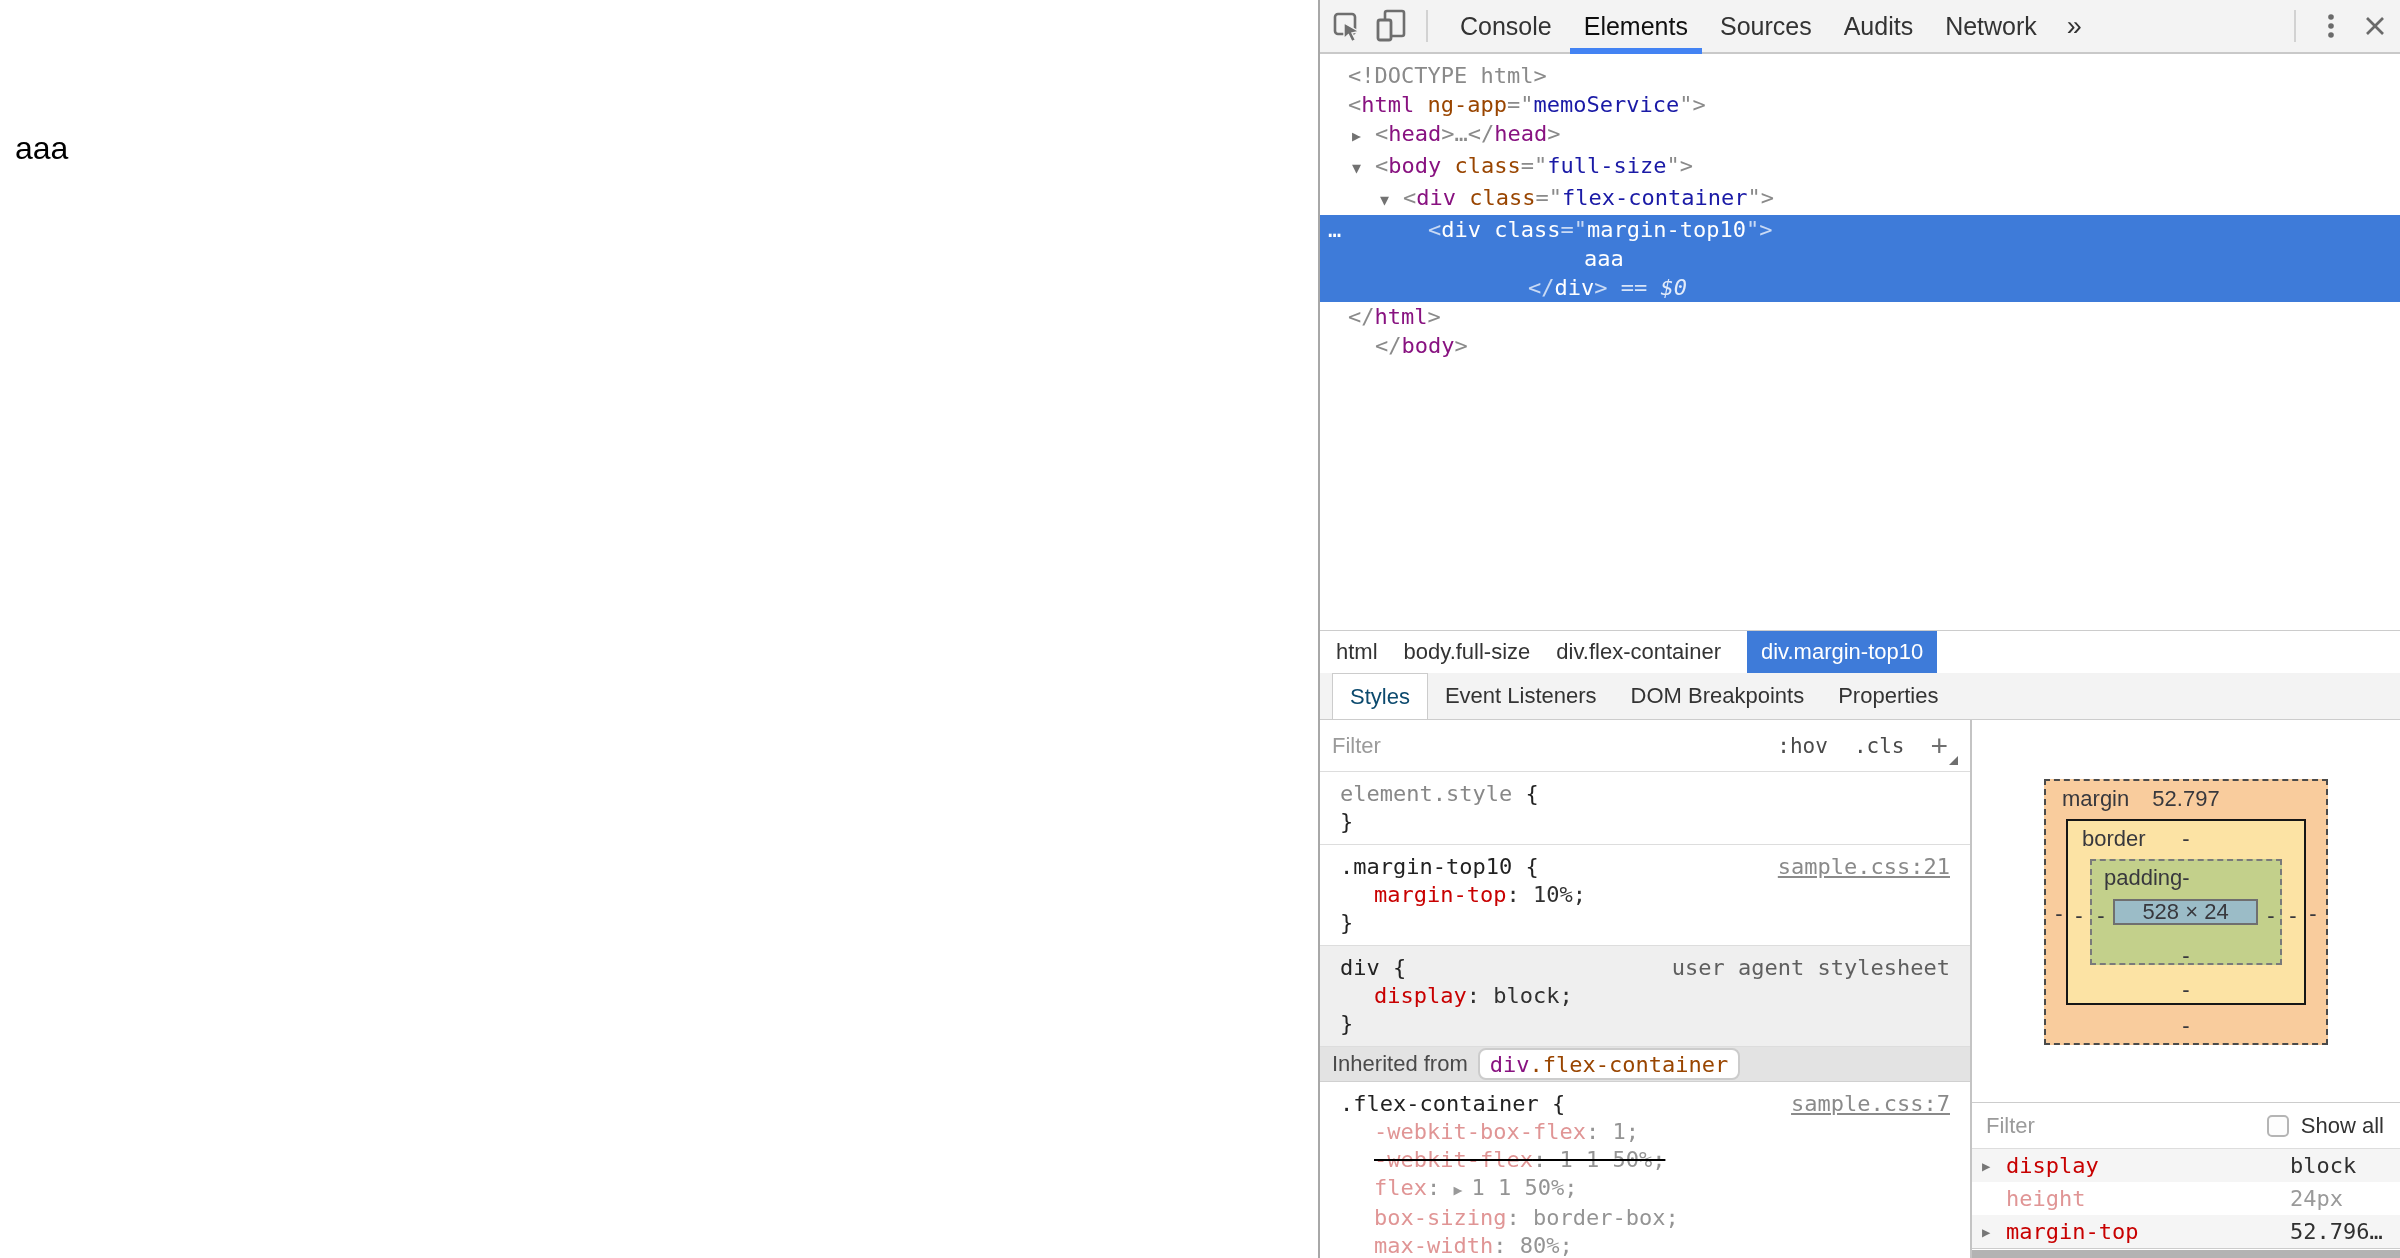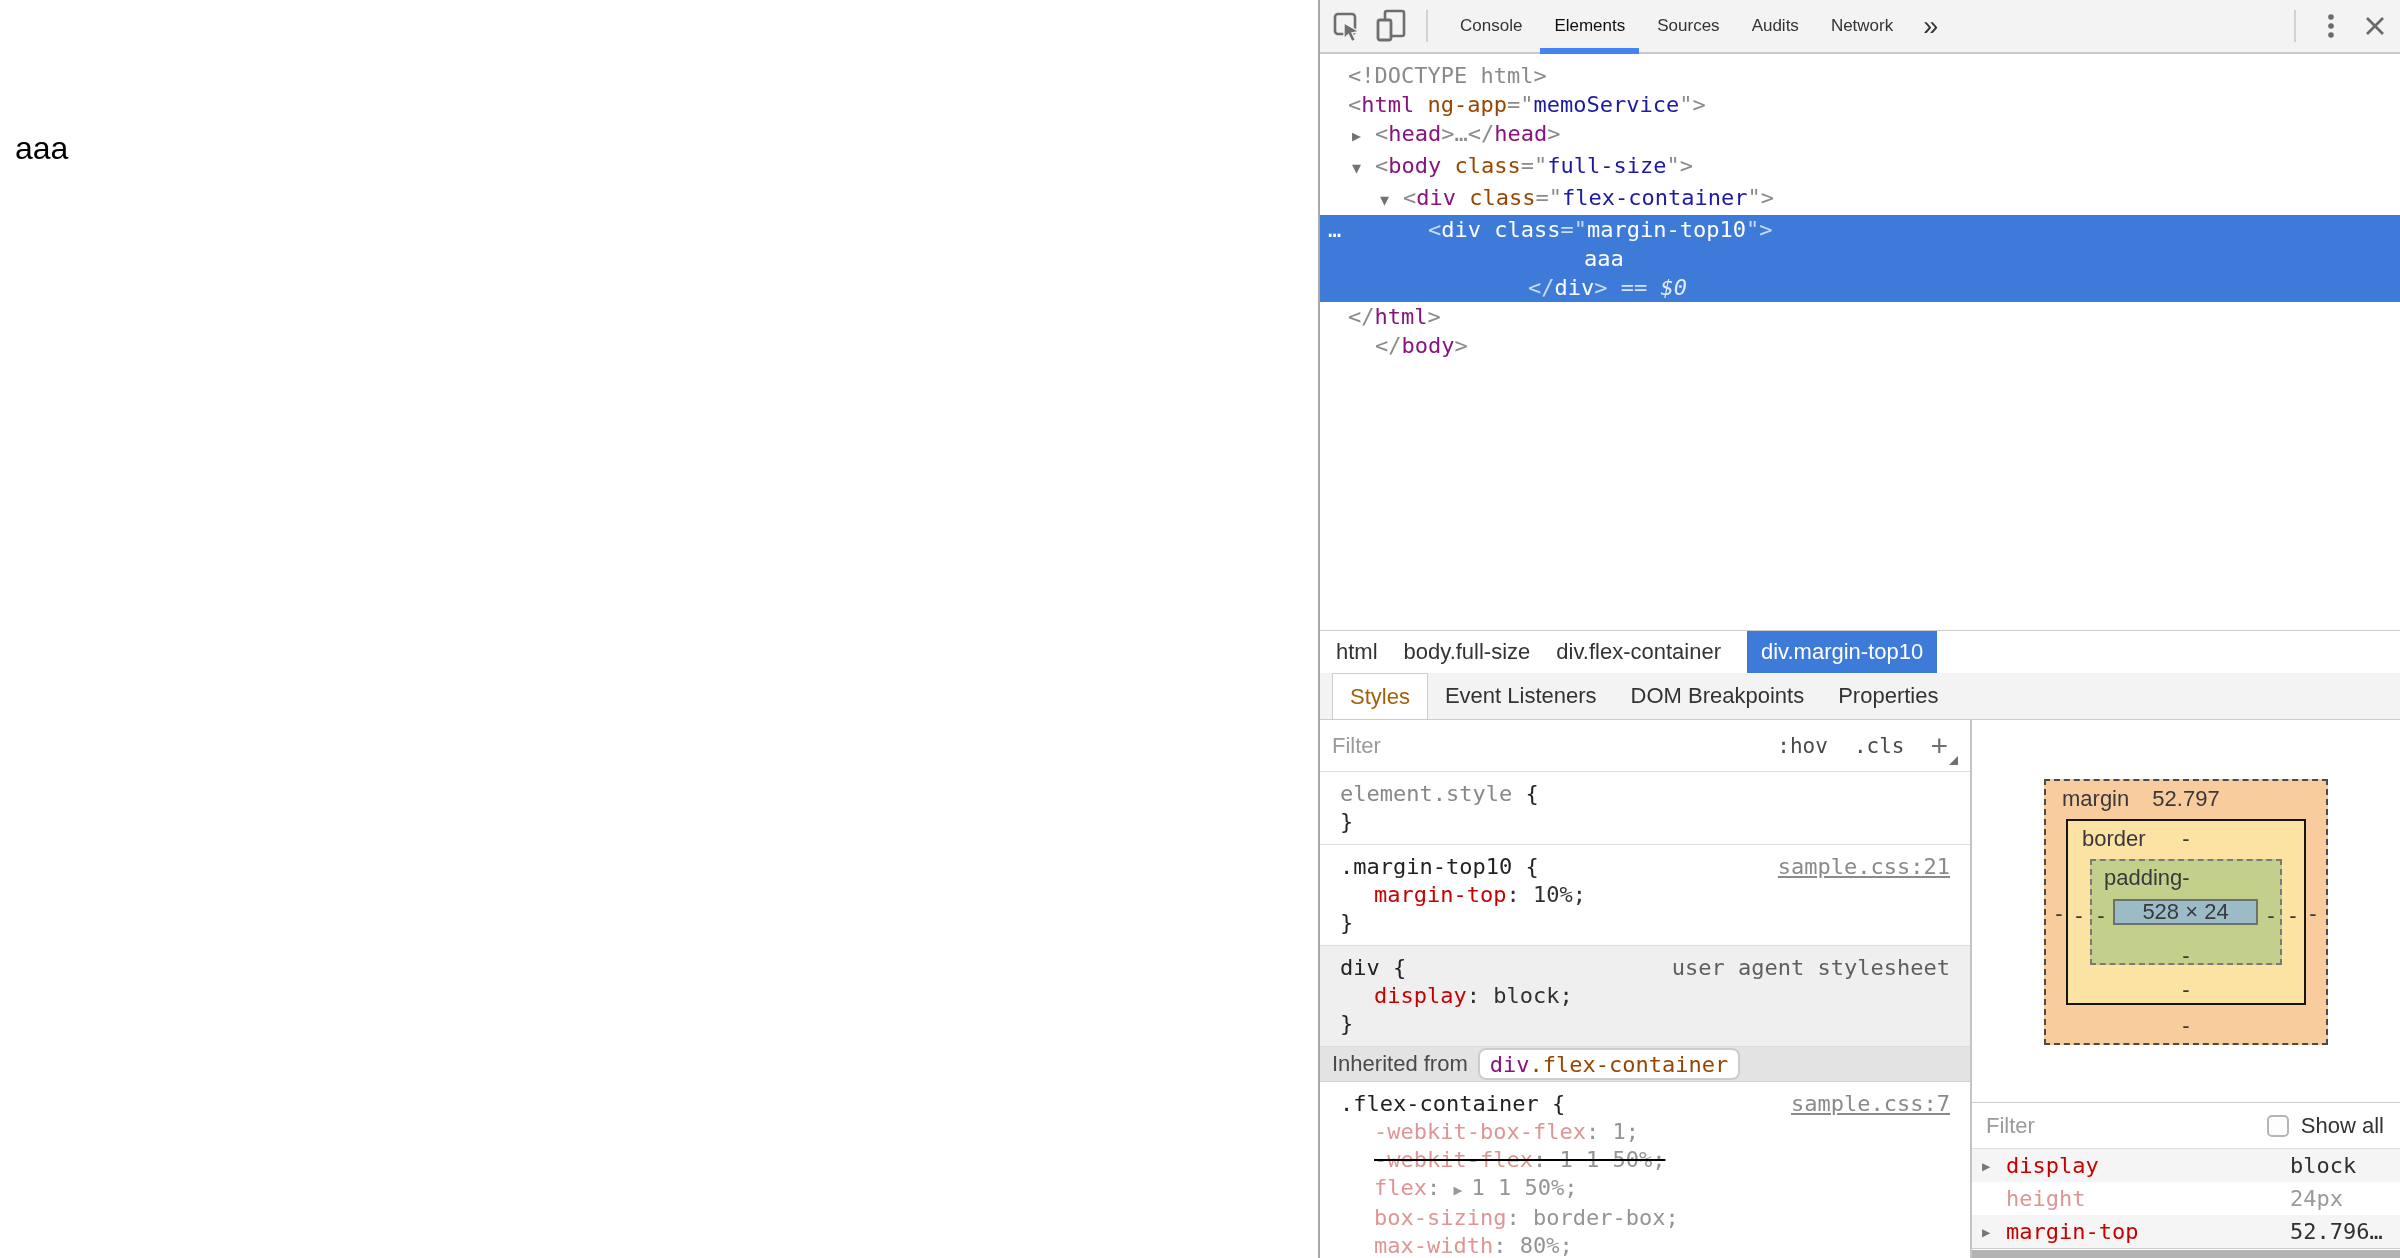--- a/index.html
+++ b/index.html
@@ -13,21 +13,21 @@
   
   #devtools{position:absolute;left:1318px;top:0;width:1082px;height:1258px;box-sizing:border-box;
     border-left:2px solid #a8a8a8;background:#fff;}
 
   
   .tbar{position:absolute;left:0;top:0;right:0;height:54px;background:#f3f3f3;
     border-bottom:2px solid #c9c9c9;box-sizing:border-box;display:flex;align-items:center;}
   .tb-icon{margin-left:10px;display:flex;align-items:center;}
   .tb-sep{width:2px;height:32px;background:#d2d2d2;margin:0 16px;}
   .tb-tab{position:relative;height:100%;display:flex;align-items:center;padding:0 16px;
-    font-size:17px;color:#333;}
+    font-size:25px;color:#333;}
   .tb-tab.active{color:#0f0f0f;}
   .tb-underline{position:absolute;left:2px;right:2px;bottom:-2px;height:6px;background:#4383f3;}
   .tb-more{font-size:27px;color:#333;padding:0 14px;}
   .tb-right{margin-left:auto;display:flex;align-items:center;}
   .tb-btn{padding:0 14px;display:flex;align-items:center;}
 
   
   #domtree{position:absolute;left:0;top:54px;right:0;height:576px;background:#fff;
     font-family:"DejaVu Sans Mono",monospace;font-size:22px;padding-top:7px;overflow:hidden;}
   .dl{position:relative;line-height:29px;white-space:pre;}
@@ -48,21 +48,21 @@
   
   #crumbbar{position:absolute;left:0;top:630px;right:0;height:43px;border-top:1px solid #ccc;
     box-sizing:border-box;background:#fff;display:flex;align-items:stretch;padding-left:16px;}
   .crumb{display:flex;align-items:center;margin-right:26px;font-size:22px;color:#333;}
   .crumb.active{background:#3e7bd9;color:#fff;padding:0 14px;margin-right:0;}
 
   
   #sidetabs{position:absolute;left:0;top:673px;right:0;height:47px;background:#f3f3f3;
     border-bottom:1px solid #ccc;box-sizing:border-box;display:flex;align-items:stretch;}
   .stab{display:flex;align-items:center;padding:0 17px;font-size:22px;color:#333;}
-  .stab.active{background:#fff;border:1px solid #ccc;border-bottom:none;margin-left:12px;color:#a16207;}
+  .stab.active{background:#fff;border:1px solid #ccc;border-bottom:none;margin-left:12px;color:#0c4a6e;}
 
   
   #lower{position:absolute;left:0;top:720px;right:0;bottom:0;display:flex;}
   #stylespane{width:650px;border-right:2px solid #c4c4c4;box-sizing:content-box;overflow:hidden;}
   #sidebar{flex:1;position:relative;overflow:hidden;}
 
   
   #sfilter{height:52px;border-bottom:1px solid #ddd;box-sizing:border-box;display:flex;align-items:center;
     padding:0 12px;}
   #sfilter .ph{color:#9b9b9b;font-size:22px;}

